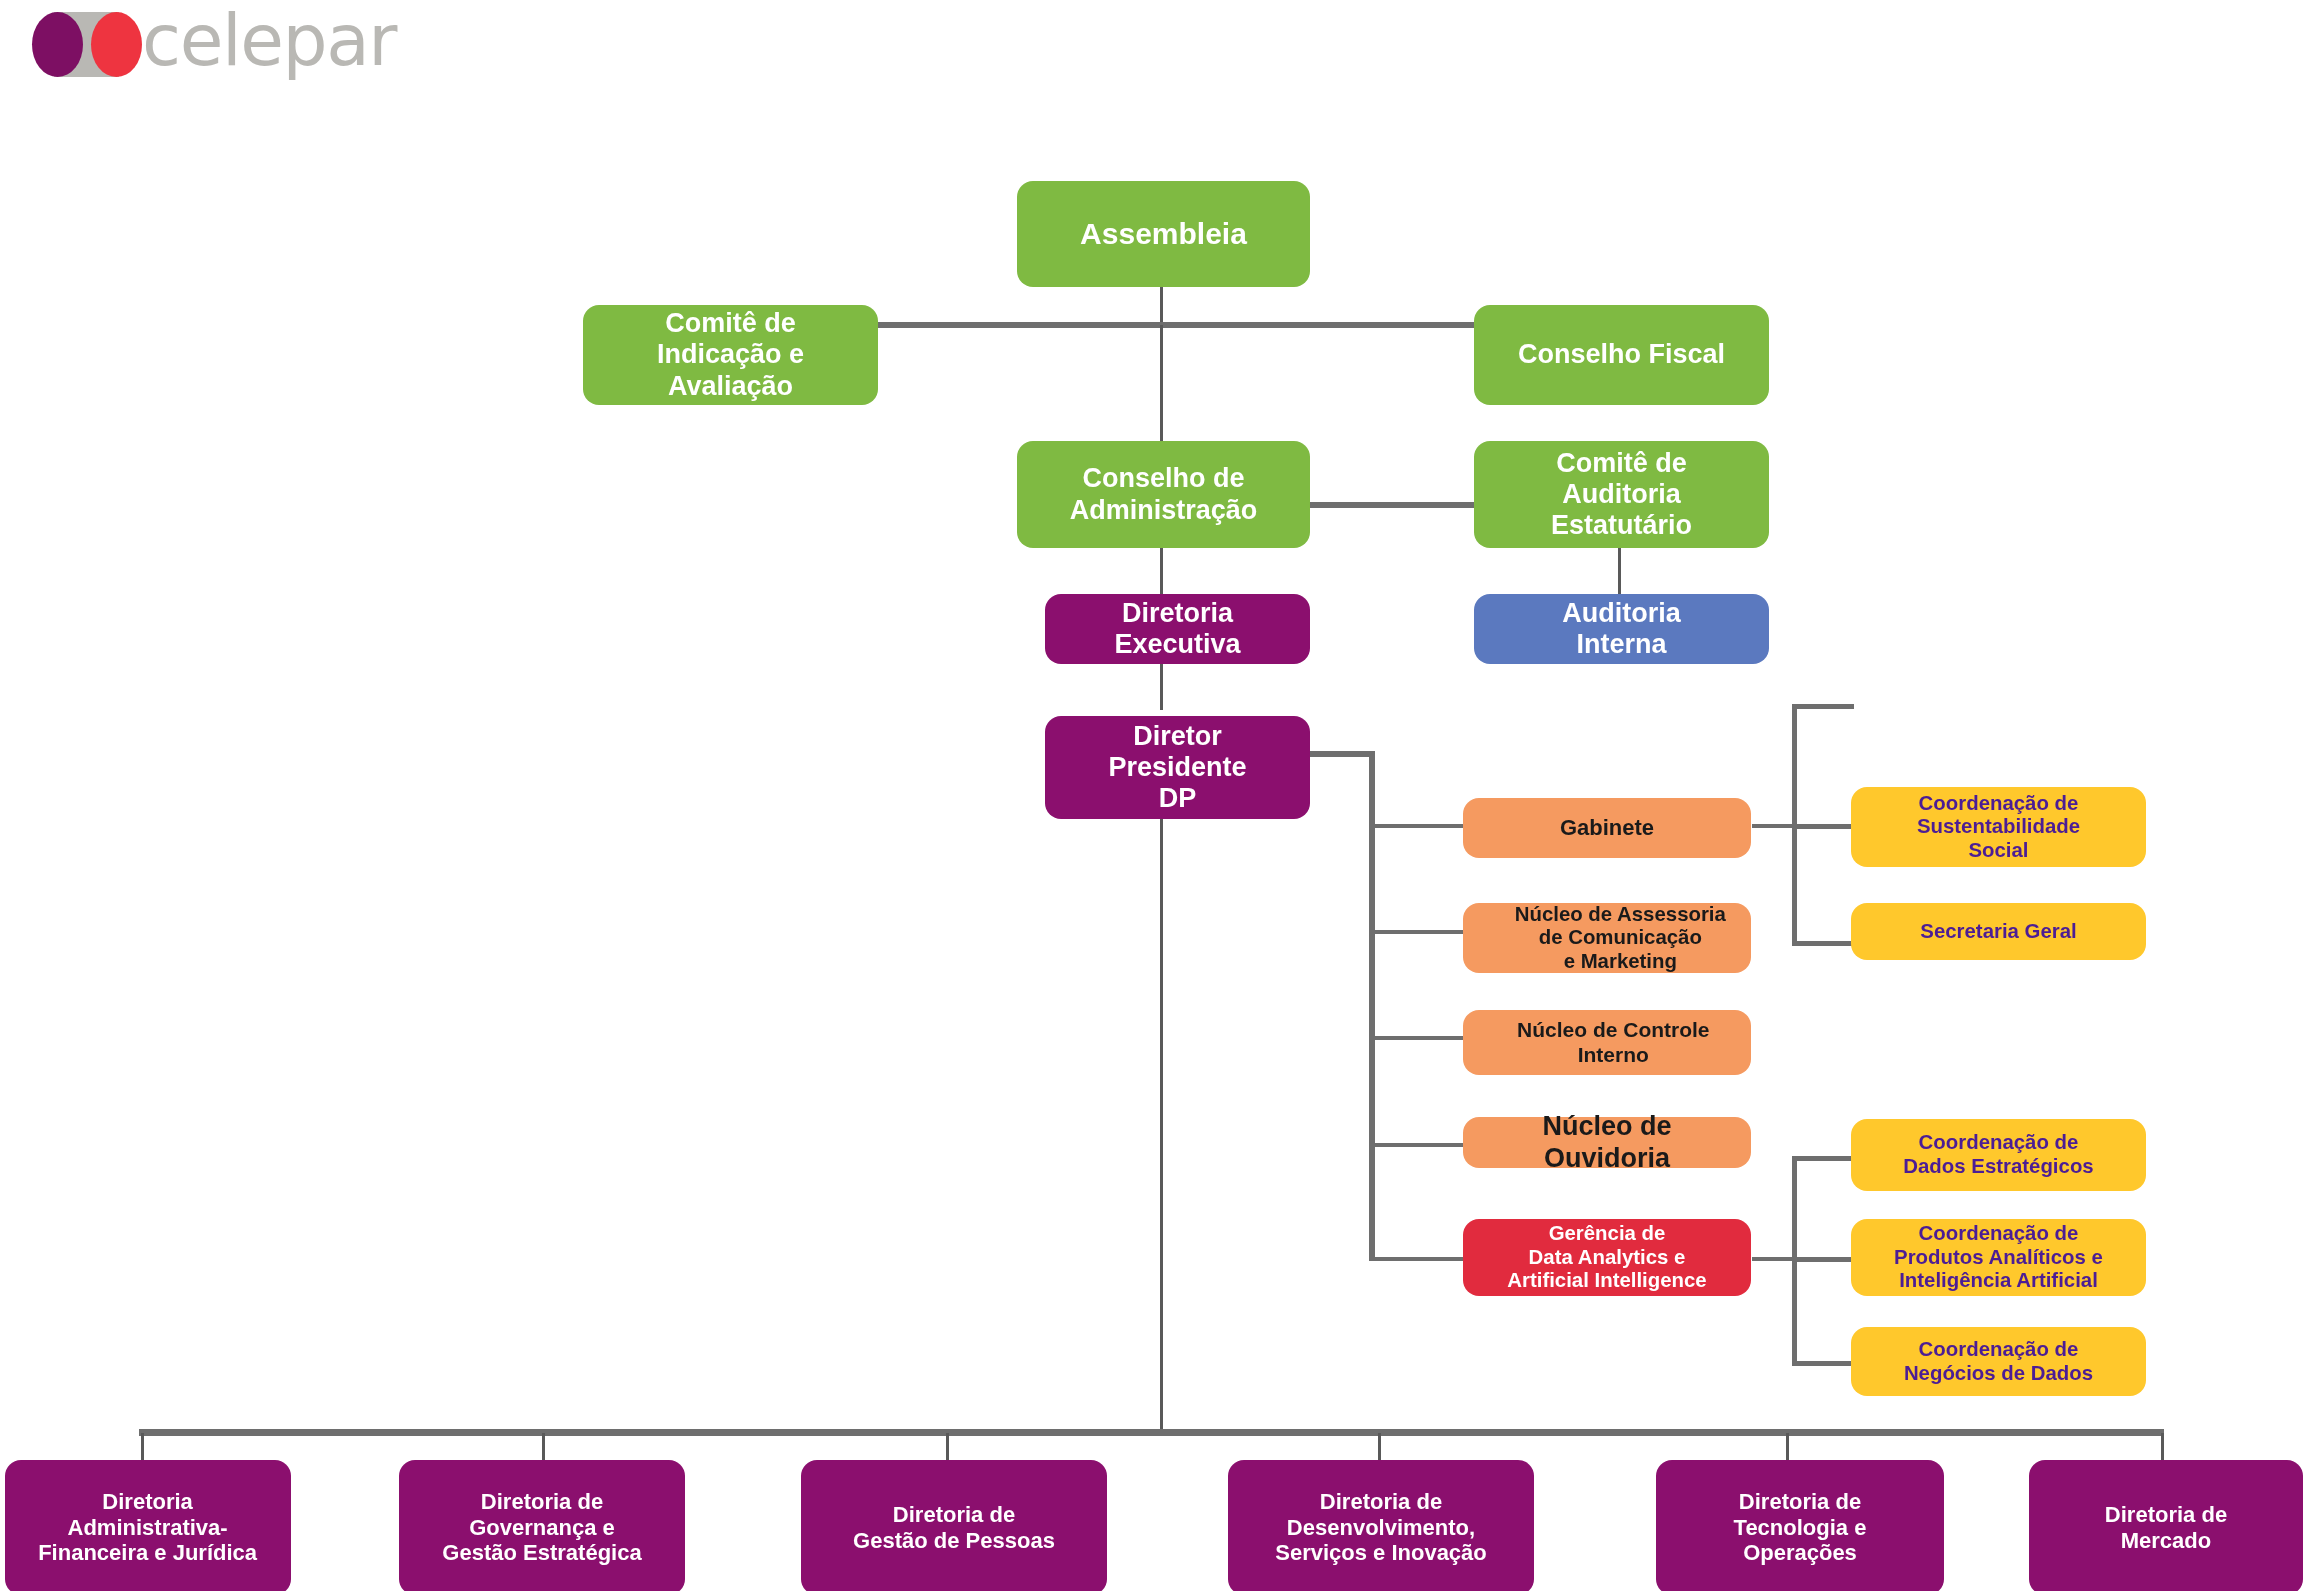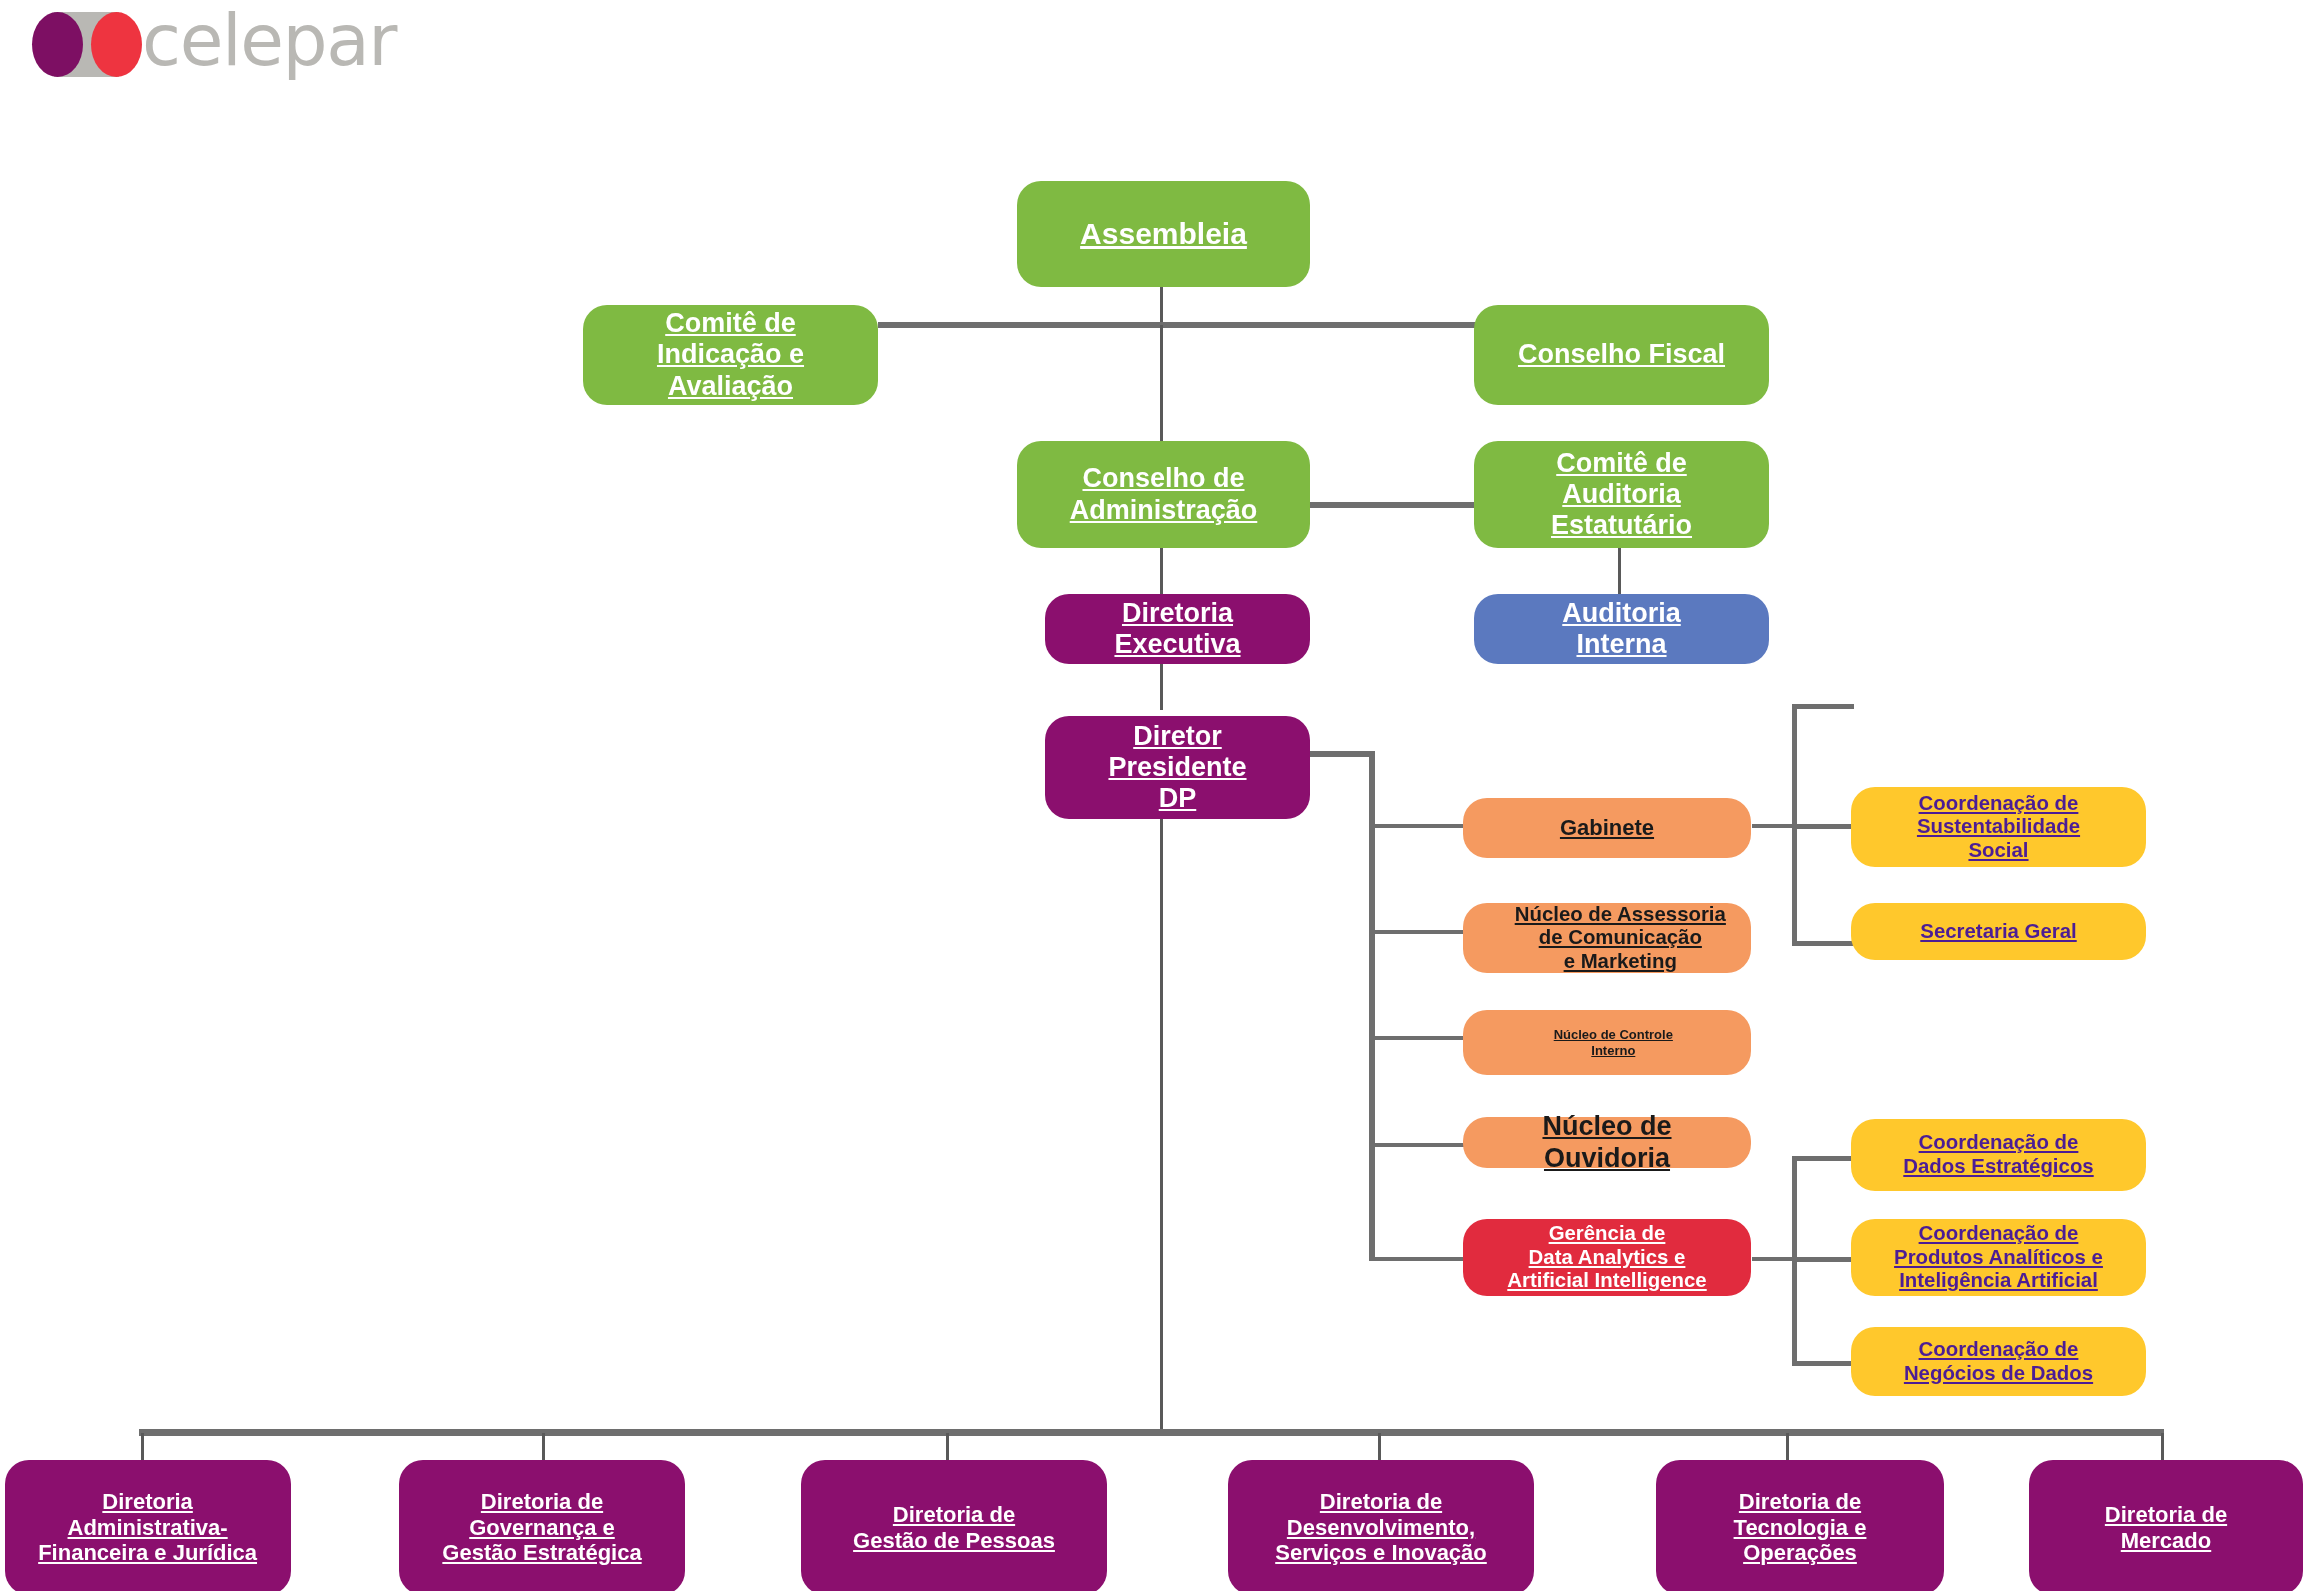--- a/index.html
+++ b/index.html
@@ -72,31 +72,30 @@
   .conn {
     position: absolute;
     background: #6e6e6e;
   }
   .conn.thin { background: #595959; }
 
   
   .node {
     position: absolute;
     box-sizing: border-box;
-    border-radius: 24px;
+    border-radius: 16px;
     display: flex;
     align-items: center;
     justify-content: center;
     text-align: center;
     font-weight: bold;
     line-height: 1.16;
     padding: 1.9px 7.4px;
     white-space: pre-line;
     z-index: 5;
-    text-decoration: underline;
   }
   .green  { background: #7fba42; color: #ffffff; }
   .purple { background: #8b0f6e; color: #ffffff; }
   .blue   { background: #5b79bf; color: #ffffff; }
   .orange { background: #f59a60; color: #1a1a1a; }
   .yellow { background: #ffc82c; color: #4c1d95; }
   .red    { background: #e12b3e; color: #ffffff; }
 </style>
 </head>
 <body>
@@ -183,21 +182,21 @@
   <div class="node purple" style="left:1045px; top:716px; width:265px; height:103px; font-size:27px;">Diretor
 Presidente
 DP</div>
 
   <div class="node orange" style="left:1463px; top:798px; width:288px; height:60px; font-size:22px;">Gabinete</div>
 
   <div class="node orange" style="left:1463px; top:903px; width:288px; height:70px; font-size:20.4px;padding-left:34px;">Núcleo de Assessoria
 de Comunicação
 e Marketing</div>
 
-  <div class="node orange" style="left:1463px; top:1010px; width:288px; height:65px; font-size:13px;padding-left:20px;">Núcleo de Controle
+  <div class="node orange" style="left:1463px; top:1010px; width:288px; height:65px; font-size:21px;padding-left:20px;">Núcleo de Controle
 Interno</div>
 
   <div class="node orange" style="left:1463px; top:1117px; width:288px; height:51px; font-size:27px;">Núcleo de
 Ouvidoria</div>
 
   <div class="node red" style="left:1463px; top:1219px; width:288px; height:77px; font-size:20.4px;">Gerência de
 Data Analytics e
 Artificial Intelligence</div>
 
 

